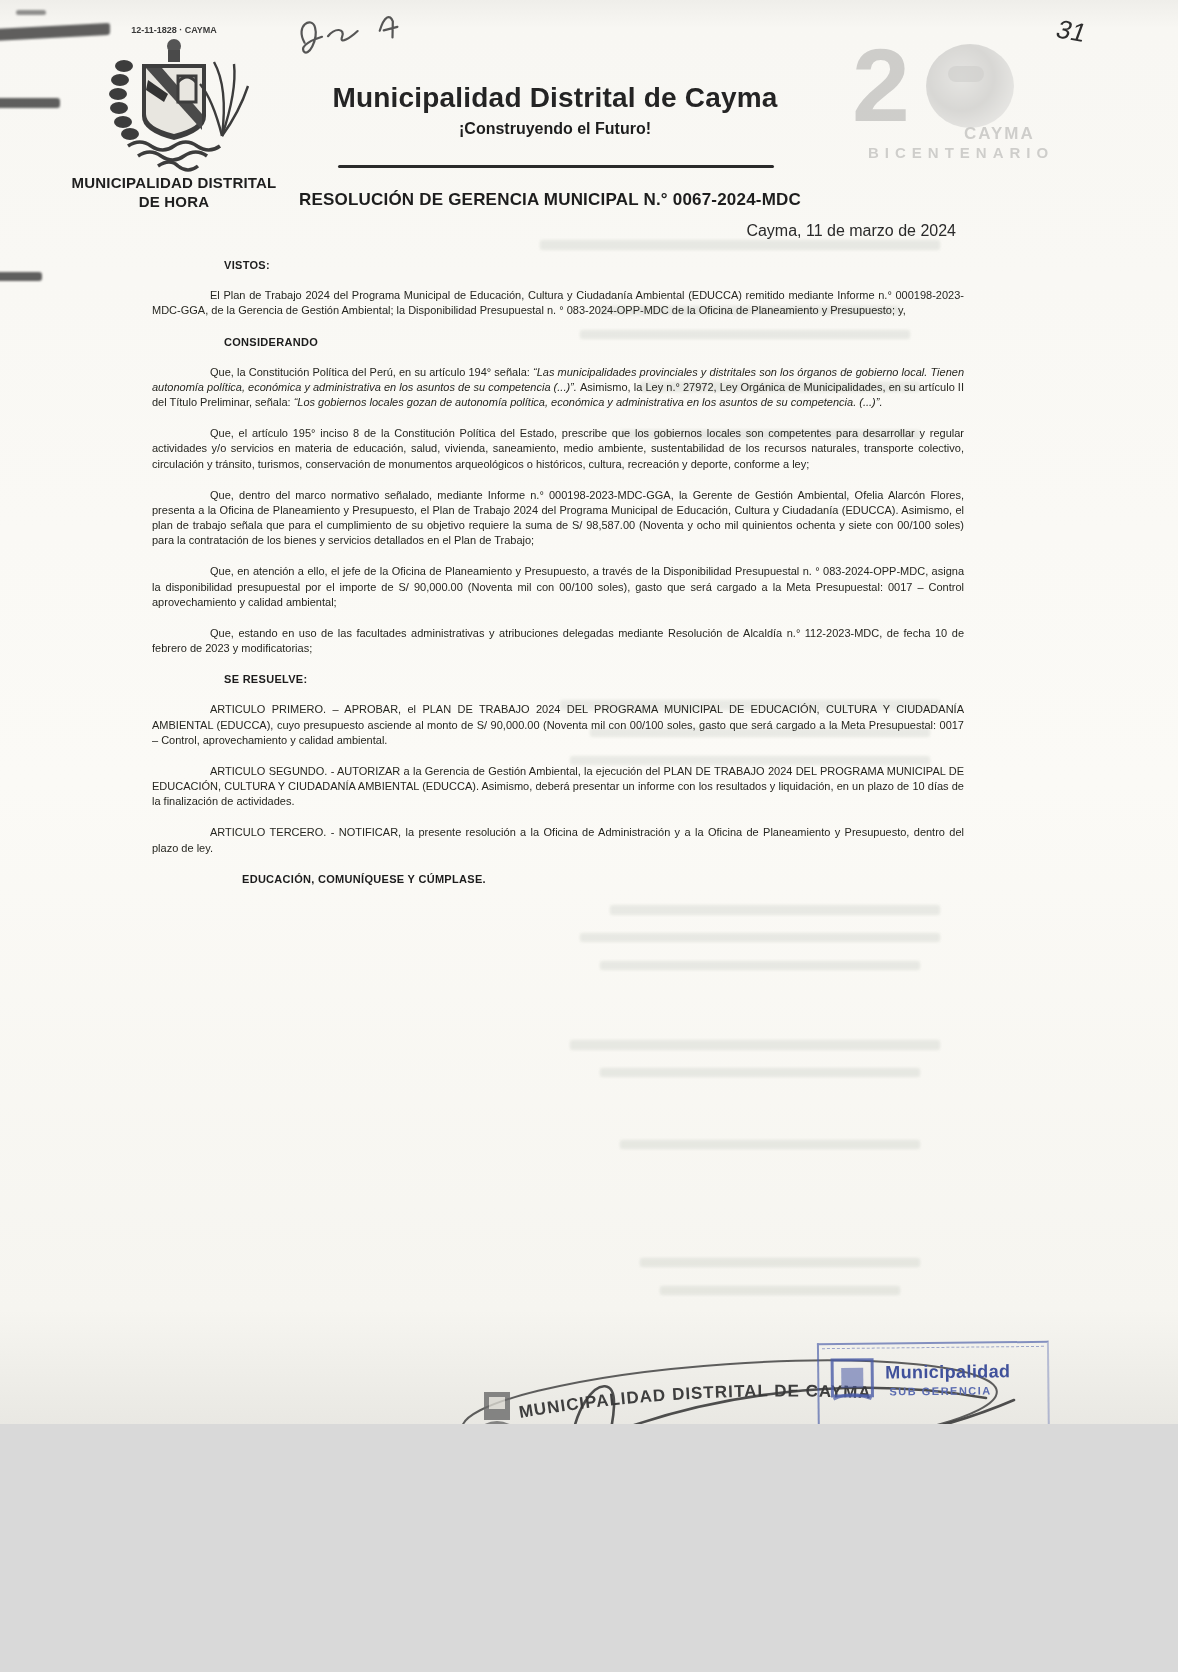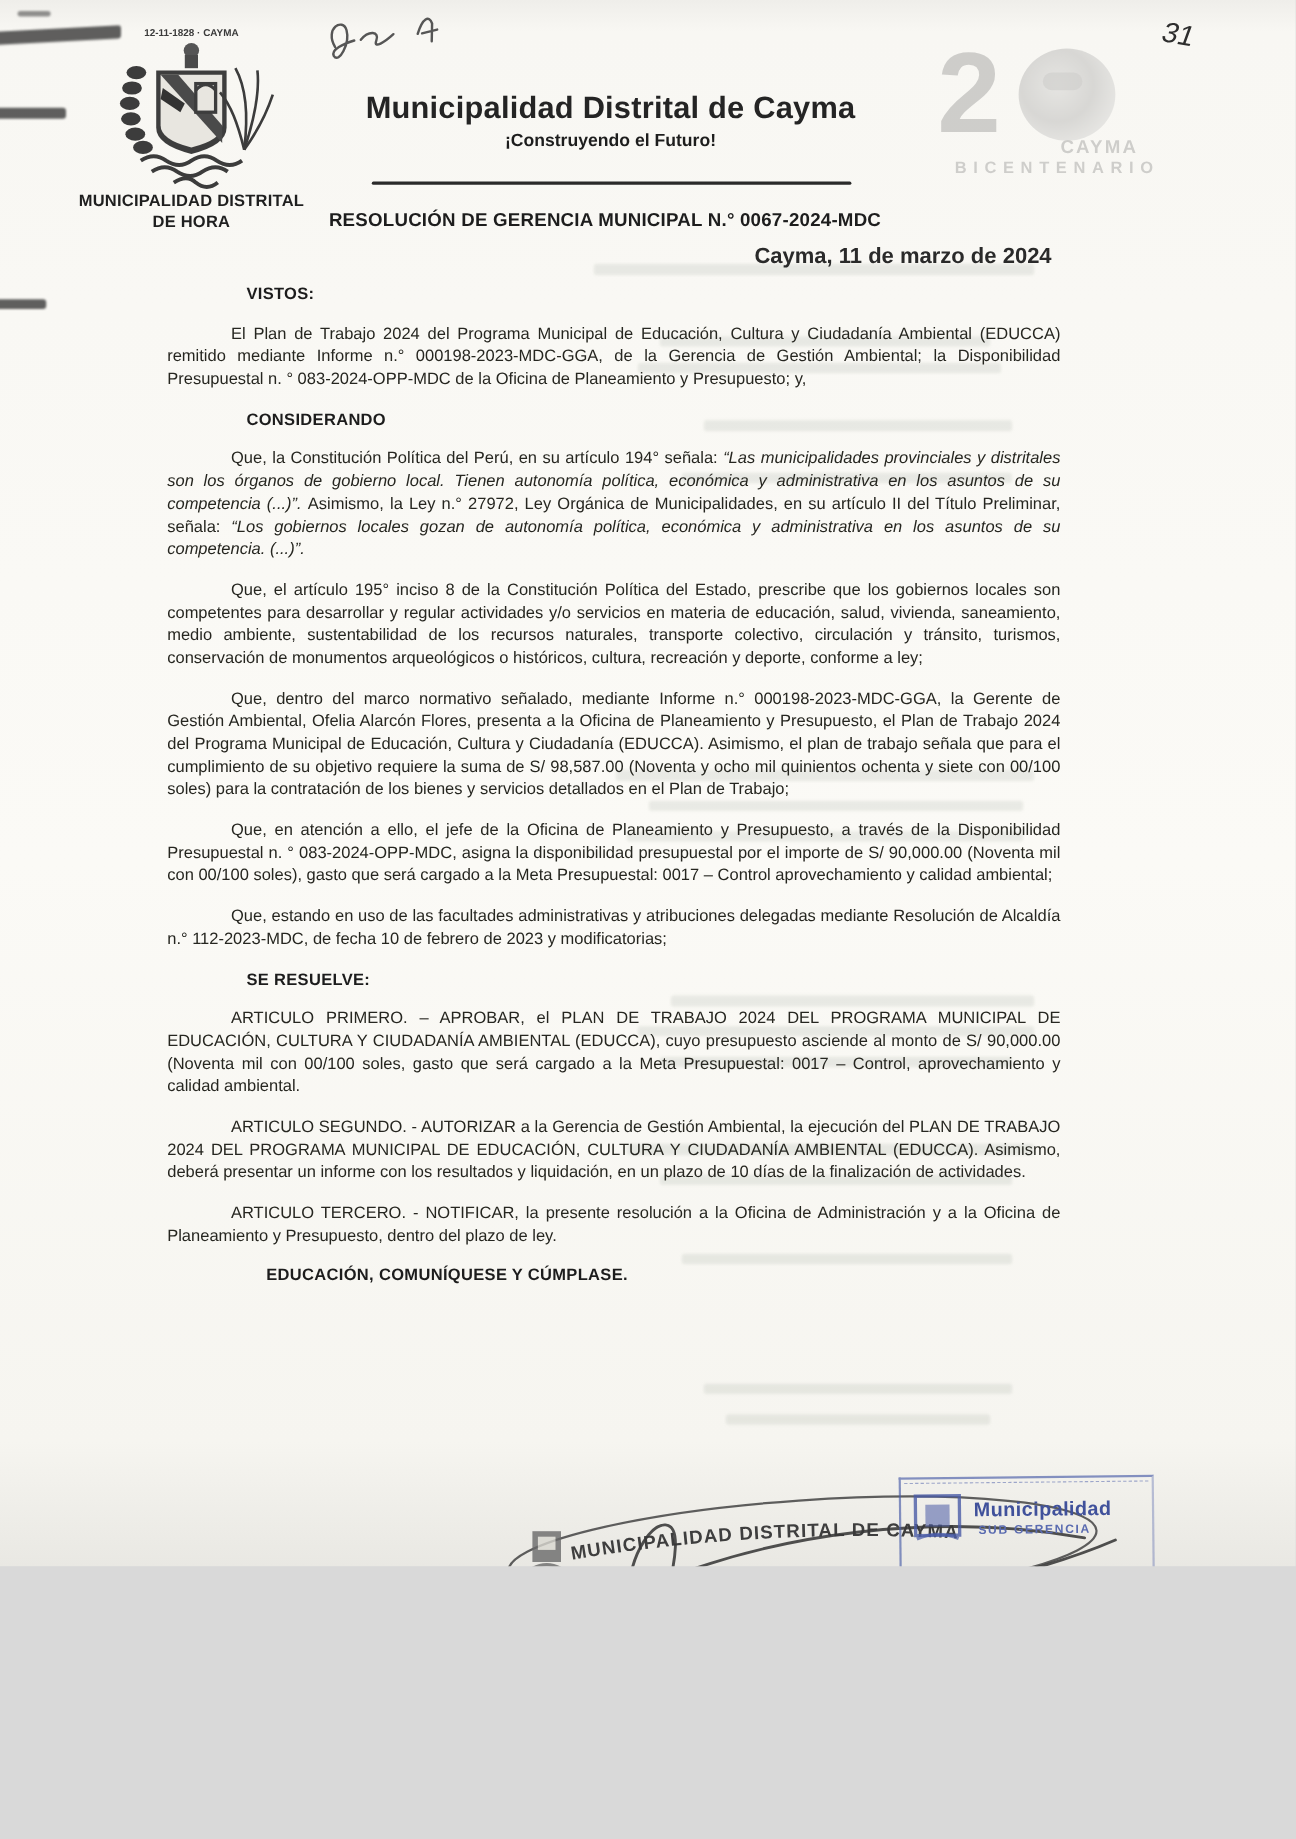--- a/index.html
+++ b/index.html
@@ -15,33 +15,33 @@
   .crest{position:absolute;left:86px;top:20px;width:176px;height:152px;}
   .crest-caption{position:absolute;left:52px;top:174px;width:244px;text-align:center;
     font-weight:700;font-size:15px;line-height:1.25;color:#1f1f1f;letter-spacing:.2px;}
   .org-title{position:absolute;left:300px;top:82px;width:510px;text-align:center;
     font-size:28px;font-weight:600;color:#242424;letter-spacing:.2px;}
   .slogan{position:absolute;left:300px;top:120px;width:510px;text-align:center;
     font-size:16px;font-weight:800;color:#1d1d1d;}
   .header-rule{position:absolute;left:338px;top:165px;width:436px;height:3px;background:#2a2a2a;border-radius:2px;}
   .res-title{position:absolute;left:240px;top:190px;width:620px;text-align:center;
     font-weight:700;font-size:17px;color:#1d1d1d;letter-spacing:.2px;}
-  .dateline{position:absolute;right:222px;top:222px;font-size:20px;color:#2a2a2a;font-weight:bold;}
+  .dateline{position:absolute;right:222px;top:222px;font-size:16px;color:#2a2a2a;}
   .hand-scribble{position:absolute;left:288px;top:6px;width:160px;height:56px;transform:rotate(-6deg);}
   .page-num{position:absolute;right:92px;top:16px;font-size:26px;color:#2e2e2e;
     transform:rotate(10deg) skewX(-10deg);font-weight:500;}
   .bicent{position:absolute;left:852px;top:32px;width:210px;height:140px;opacity:.30;filter:blur(.5px);color:#6f6f6f;}
   .bicent .n2{position:absolute;left:0;top:-6px;font-size:104px;font-weight:800;letter-spacing:-6px;}
   .bicent .globe{position:absolute;left:74px;top:12px;width:88px;height:84px;border-radius:50%;
     background:radial-gradient(circle at 40% 40%,#bdbdbd 0%,#8f8f8f 45%,#b5b5b5 70%,#d9d9d9 100%);}
   .bicent .g2{position:absolute;left:96px;top:34px;width:36px;height:16px;border-radius:8px;background:#777;opacity:.7;}
   .bicent .w1{position:absolute;left:112px;top:92px;font-size:17px;font-weight:800;letter-spacing:2px;}
   .bicent .w2{position:absolute;left:16px;top:112px;font-size:15px;font-weight:700;letter-spacing:6px;}
   
-  .doc-body{position:absolute;left:152px;top:256px;width:812px;font-size:15px;line-height:1.38;color:#262620;}
+  .doc-body{position:absolute;left:152px;top:256px;width:812px;font-size:11px;line-height:1.38;color:#262620;}
   .para{text-align:justify;text-indent:58px;margin:0 0 16px 0;}
   .h{font-weight:700;margin:2px 0 15px 72px;letter-spacing:.3px;color:#1c1c1c;}
   .closing{font-weight:700;margin:6px 0 0 90px;letter-spacing:.3px;color:#1c1c1c;}
   .b{font-weight:400;} .it{font-style:italic;}
   
   .sig-block{position:absolute;left:430px;top:1348px;width:590px;height:175px;overflow:visible;}
   
   .rstamp{position:absolute;left:818px;top:1342px;width:228px;height:205px;
     border:2px solid rgba(72,92,168,.65);border-right-color:rgba(72,92,168,.35);
     transform:rotate(-.6deg);color:#44569c;}

